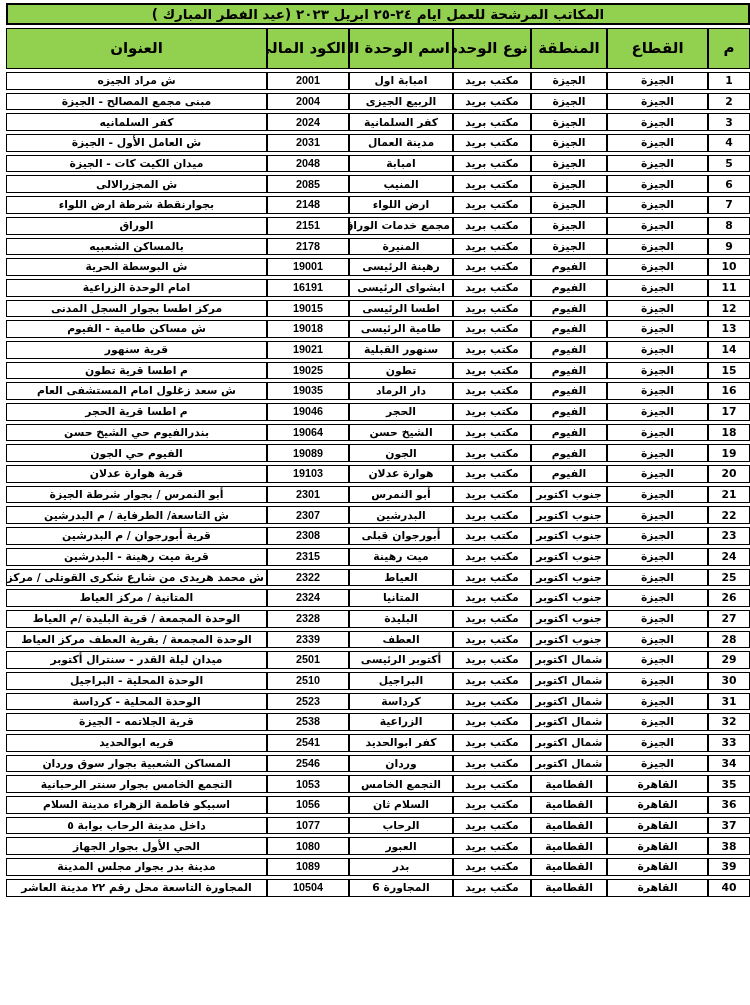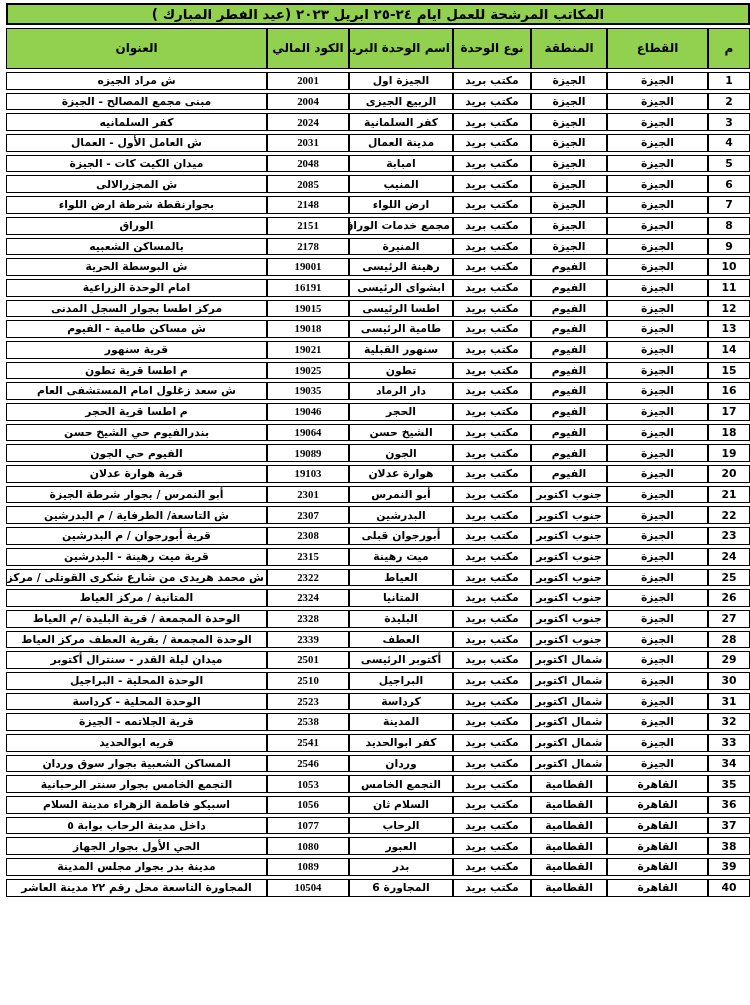--- a/index.html
+++ b/index.html
@@ -32,29 +32,29 @@
     font-weight:bold;
     color:#000;
     padding:0 2px;
     overflow:hidden;
     white-space:nowrap;
     line-height:1.05;
   }
   table.offices th{
     background:#92D050;
     height:41px;
-    font-size:12px;
+    font-size:15px;
   }
   table.offices td{
     background:#ffffff;
     height:17.7px;
     font-size:10.8px;
   }
   td.c-address{font-size:10.3px;margin-top:36px;}
-  td.c-code{font-family:Liberation Serif, serif;margin-top:32px;}
+  td.c-code{font-family:Liberation Sans, sans-serif;margin-top:32px;}
 </style>
 </head>
 <body>
 
 <div class="page">
 
   <div class="title-bar">
     <span>المكاتب المرشحة للعمل ايام ٢٤-٢٥ ابريل ٢٠٢٣ (عيد الفطر المبارك )</span>
   </div>
 
@@ -78,21 +78,21 @@
         <th>الكود المالي</th>
         <th>العنوان</th>
       </tr>
     </thead>
     <tbody>
         <tr>
           <td class="c-no">1</td>
           <td class="c-sector">الجيزة</td>
           <td class="c-region">الجيزة</td>
           <td class="c-type">مكتب بريد</td>
-          <td class="c-unit">الجيزة اول</td>
+          <td class="c-unit">امبابة اول</td>
           <td class="c-code">2001</td>
           <td class="c-address">ش مراد الجيزه</td>
         </tr>
         <tr>
           <td class="c-no">2</td>
           <td class="c-sector">الجيزة</td>
           <td class="c-region">الجيزة</td>
           <td class="c-type">مكتب بريد</td>
           <td class="c-unit">الربيع الجيزى</td>
           <td class="c-code">2004</td>
@@ -107,21 +107,21 @@
           <td class="c-code">2024</td>
           <td class="c-address">كفر السلمانيه</td>
         </tr>
         <tr>
           <td class="c-no">4</td>
           <td class="c-sector">الجيزة</td>
           <td class="c-region">الجيزة</td>
           <td class="c-type">مكتب بريد</td>
           <td class="c-unit">مدينة العمال</td>
           <td class="c-code">2031</td>
-          <td class="c-address">ش العامل الأول - العمال</td>
+          <td class="c-address">ش العامل الأول - الجيزة</td>
         </tr>
         <tr>
           <td class="c-no">5</td>
           <td class="c-sector">الجيزة</td>
           <td class="c-region">الجيزة</td>
           <td class="c-type">مكتب بريد</td>
           <td class="c-unit">امبابة</td>
           <td class="c-code">2048</td>
           <td class="c-address">ميدان الكيت كات - الجيزة</td>
         </tr>
@@ -357,21 +357,21 @@
           <td class="c-type">مكتب بريد</td>
           <td class="c-unit">كرداسة</td>
           <td class="c-code">2523</td>
           <td class="c-address">الوحدة المحلية - كرداسة</td>
         </tr>
         <tr>
           <td class="c-no">32</td>
           <td class="c-sector">الجيزة</td>
           <td class="c-region">شمال اكتوبر</td>
           <td class="c-type">مكتب بريد</td>
-          <td class="c-unit">المدينة</td>
+          <td class="c-unit">الزراعية</td>
           <td class="c-code">2538</td>
           <td class="c-address">قرية الجلاتمه - الجيزة</td>
         </tr>
         <tr>
           <td class="c-no">33</td>
           <td class="c-sector">الجيزة</td>
           <td class="c-region">شمال اكتوبر</td>
           <td class="c-type">مكتب بريد</td>
           <td class="c-unit">كفر ابوالحديد</td>
           <td class="c-code">2541</td>

